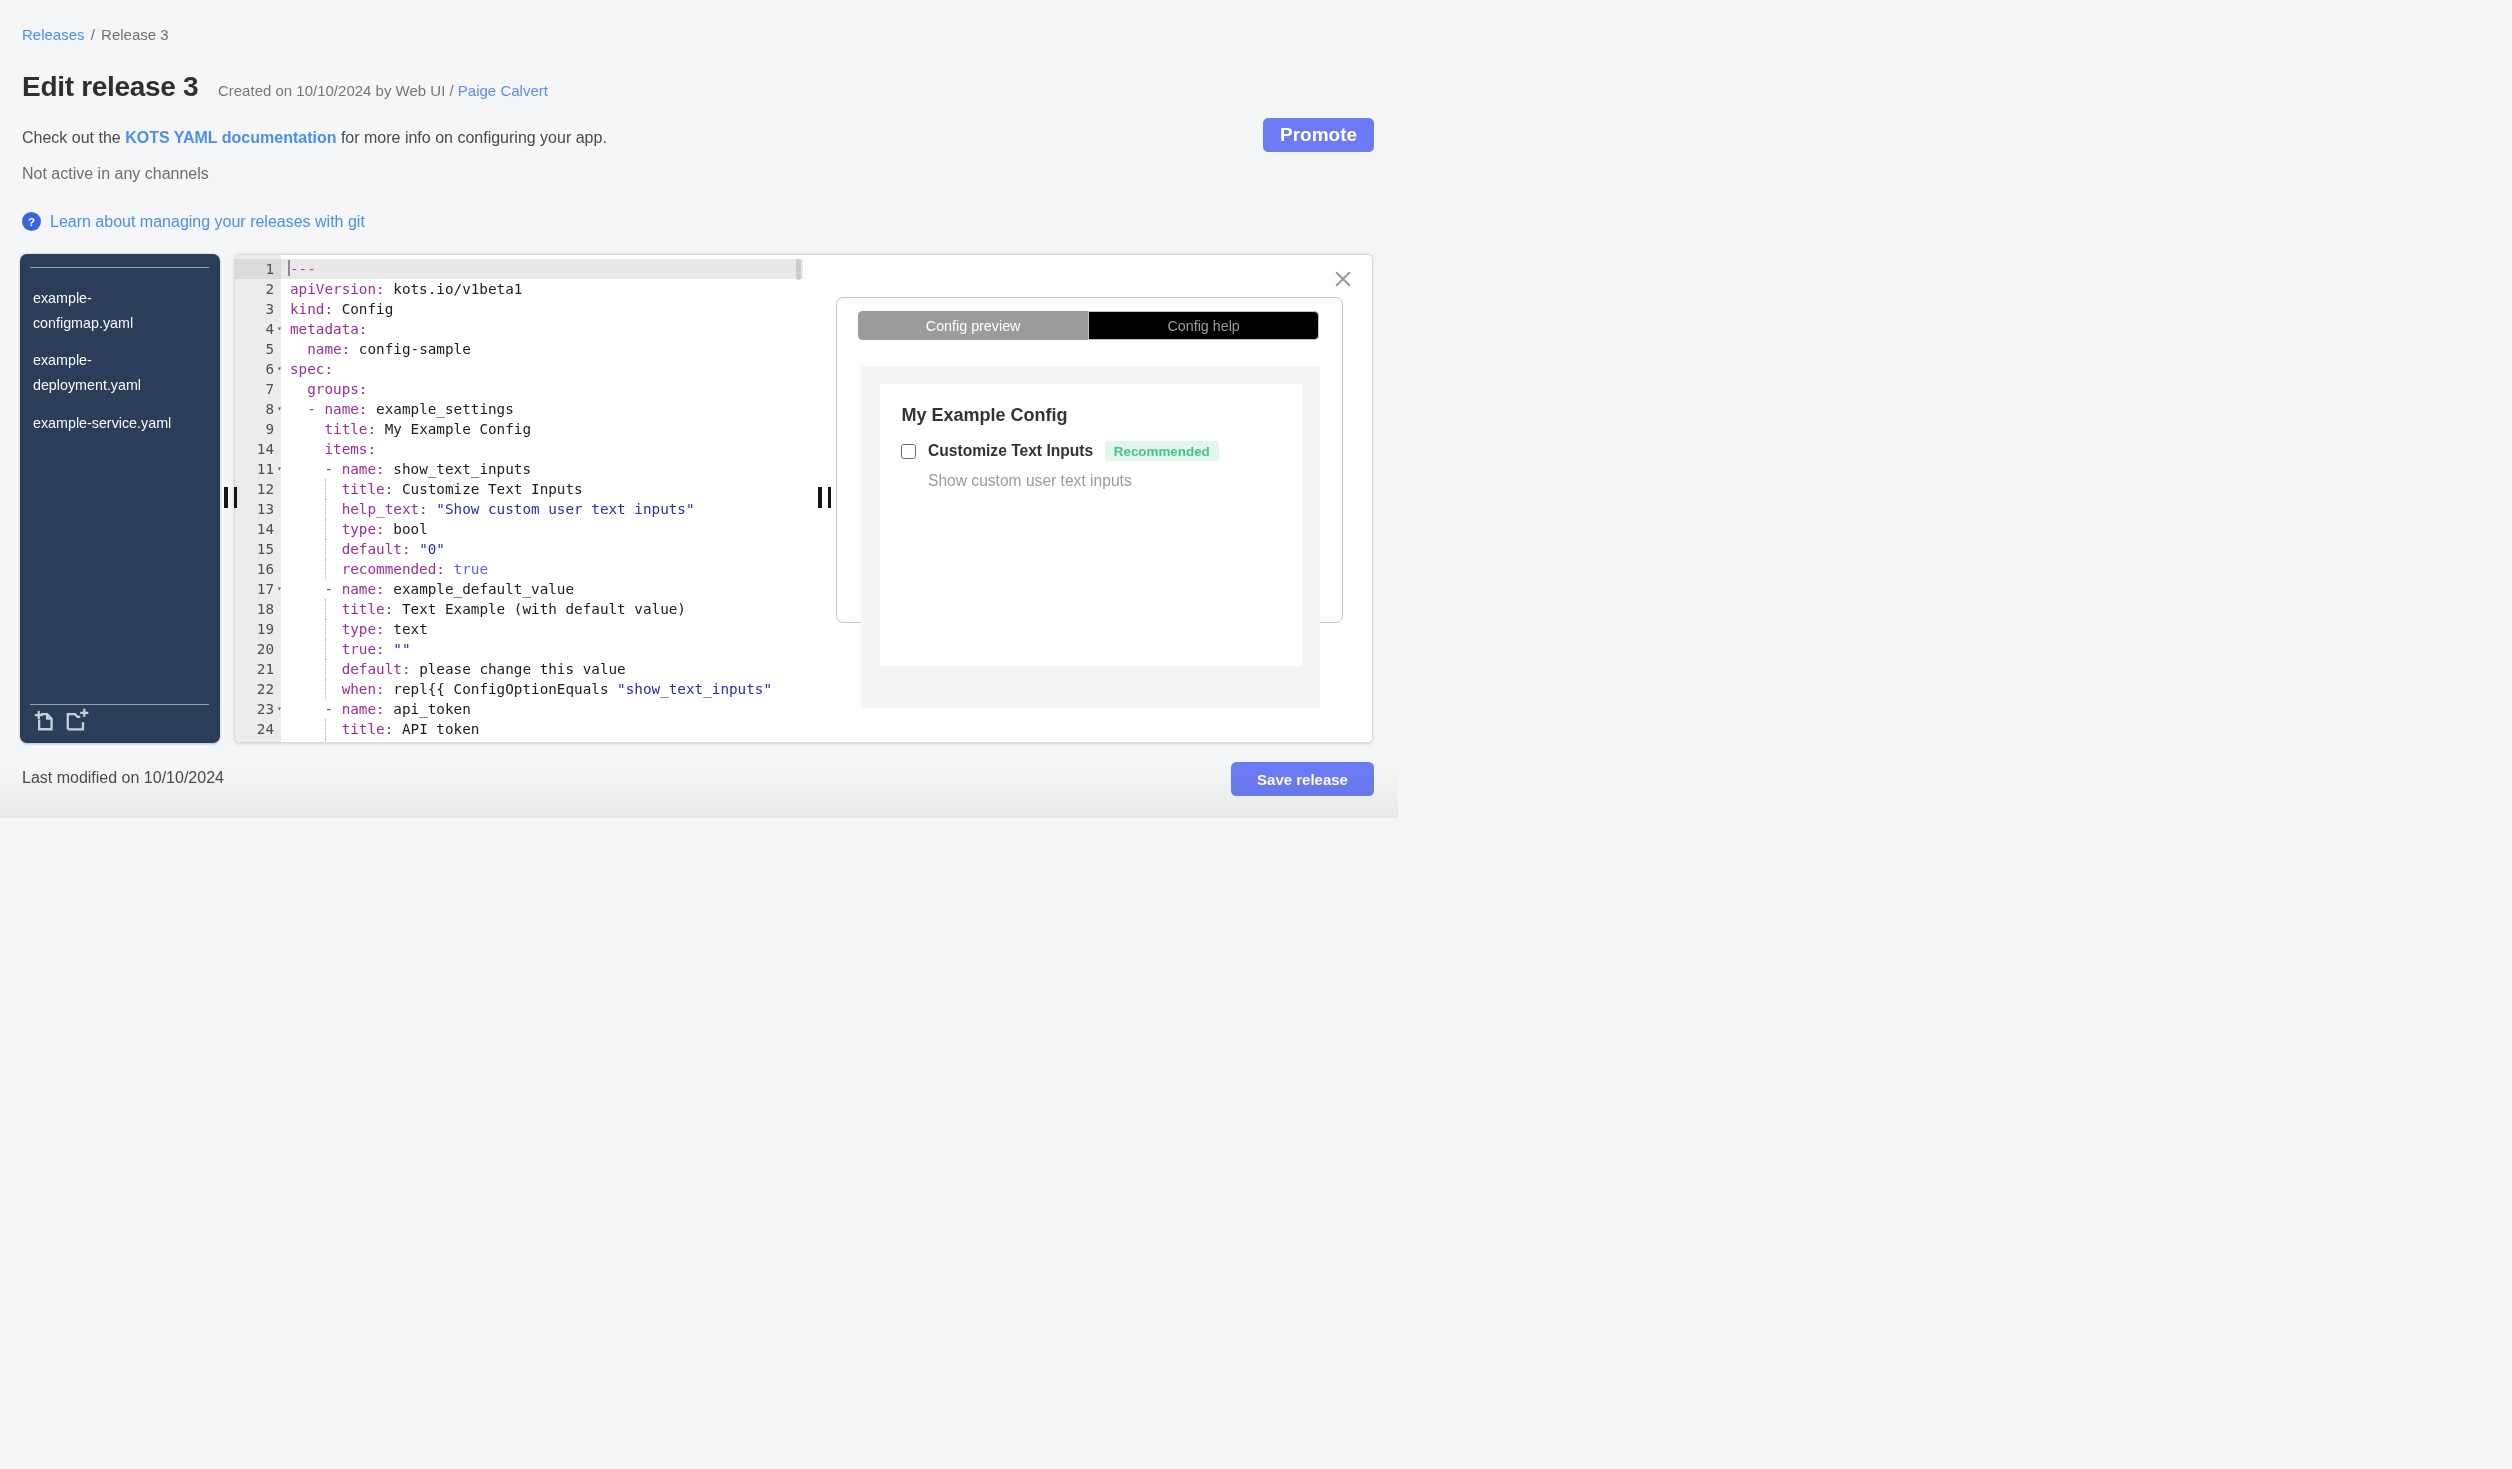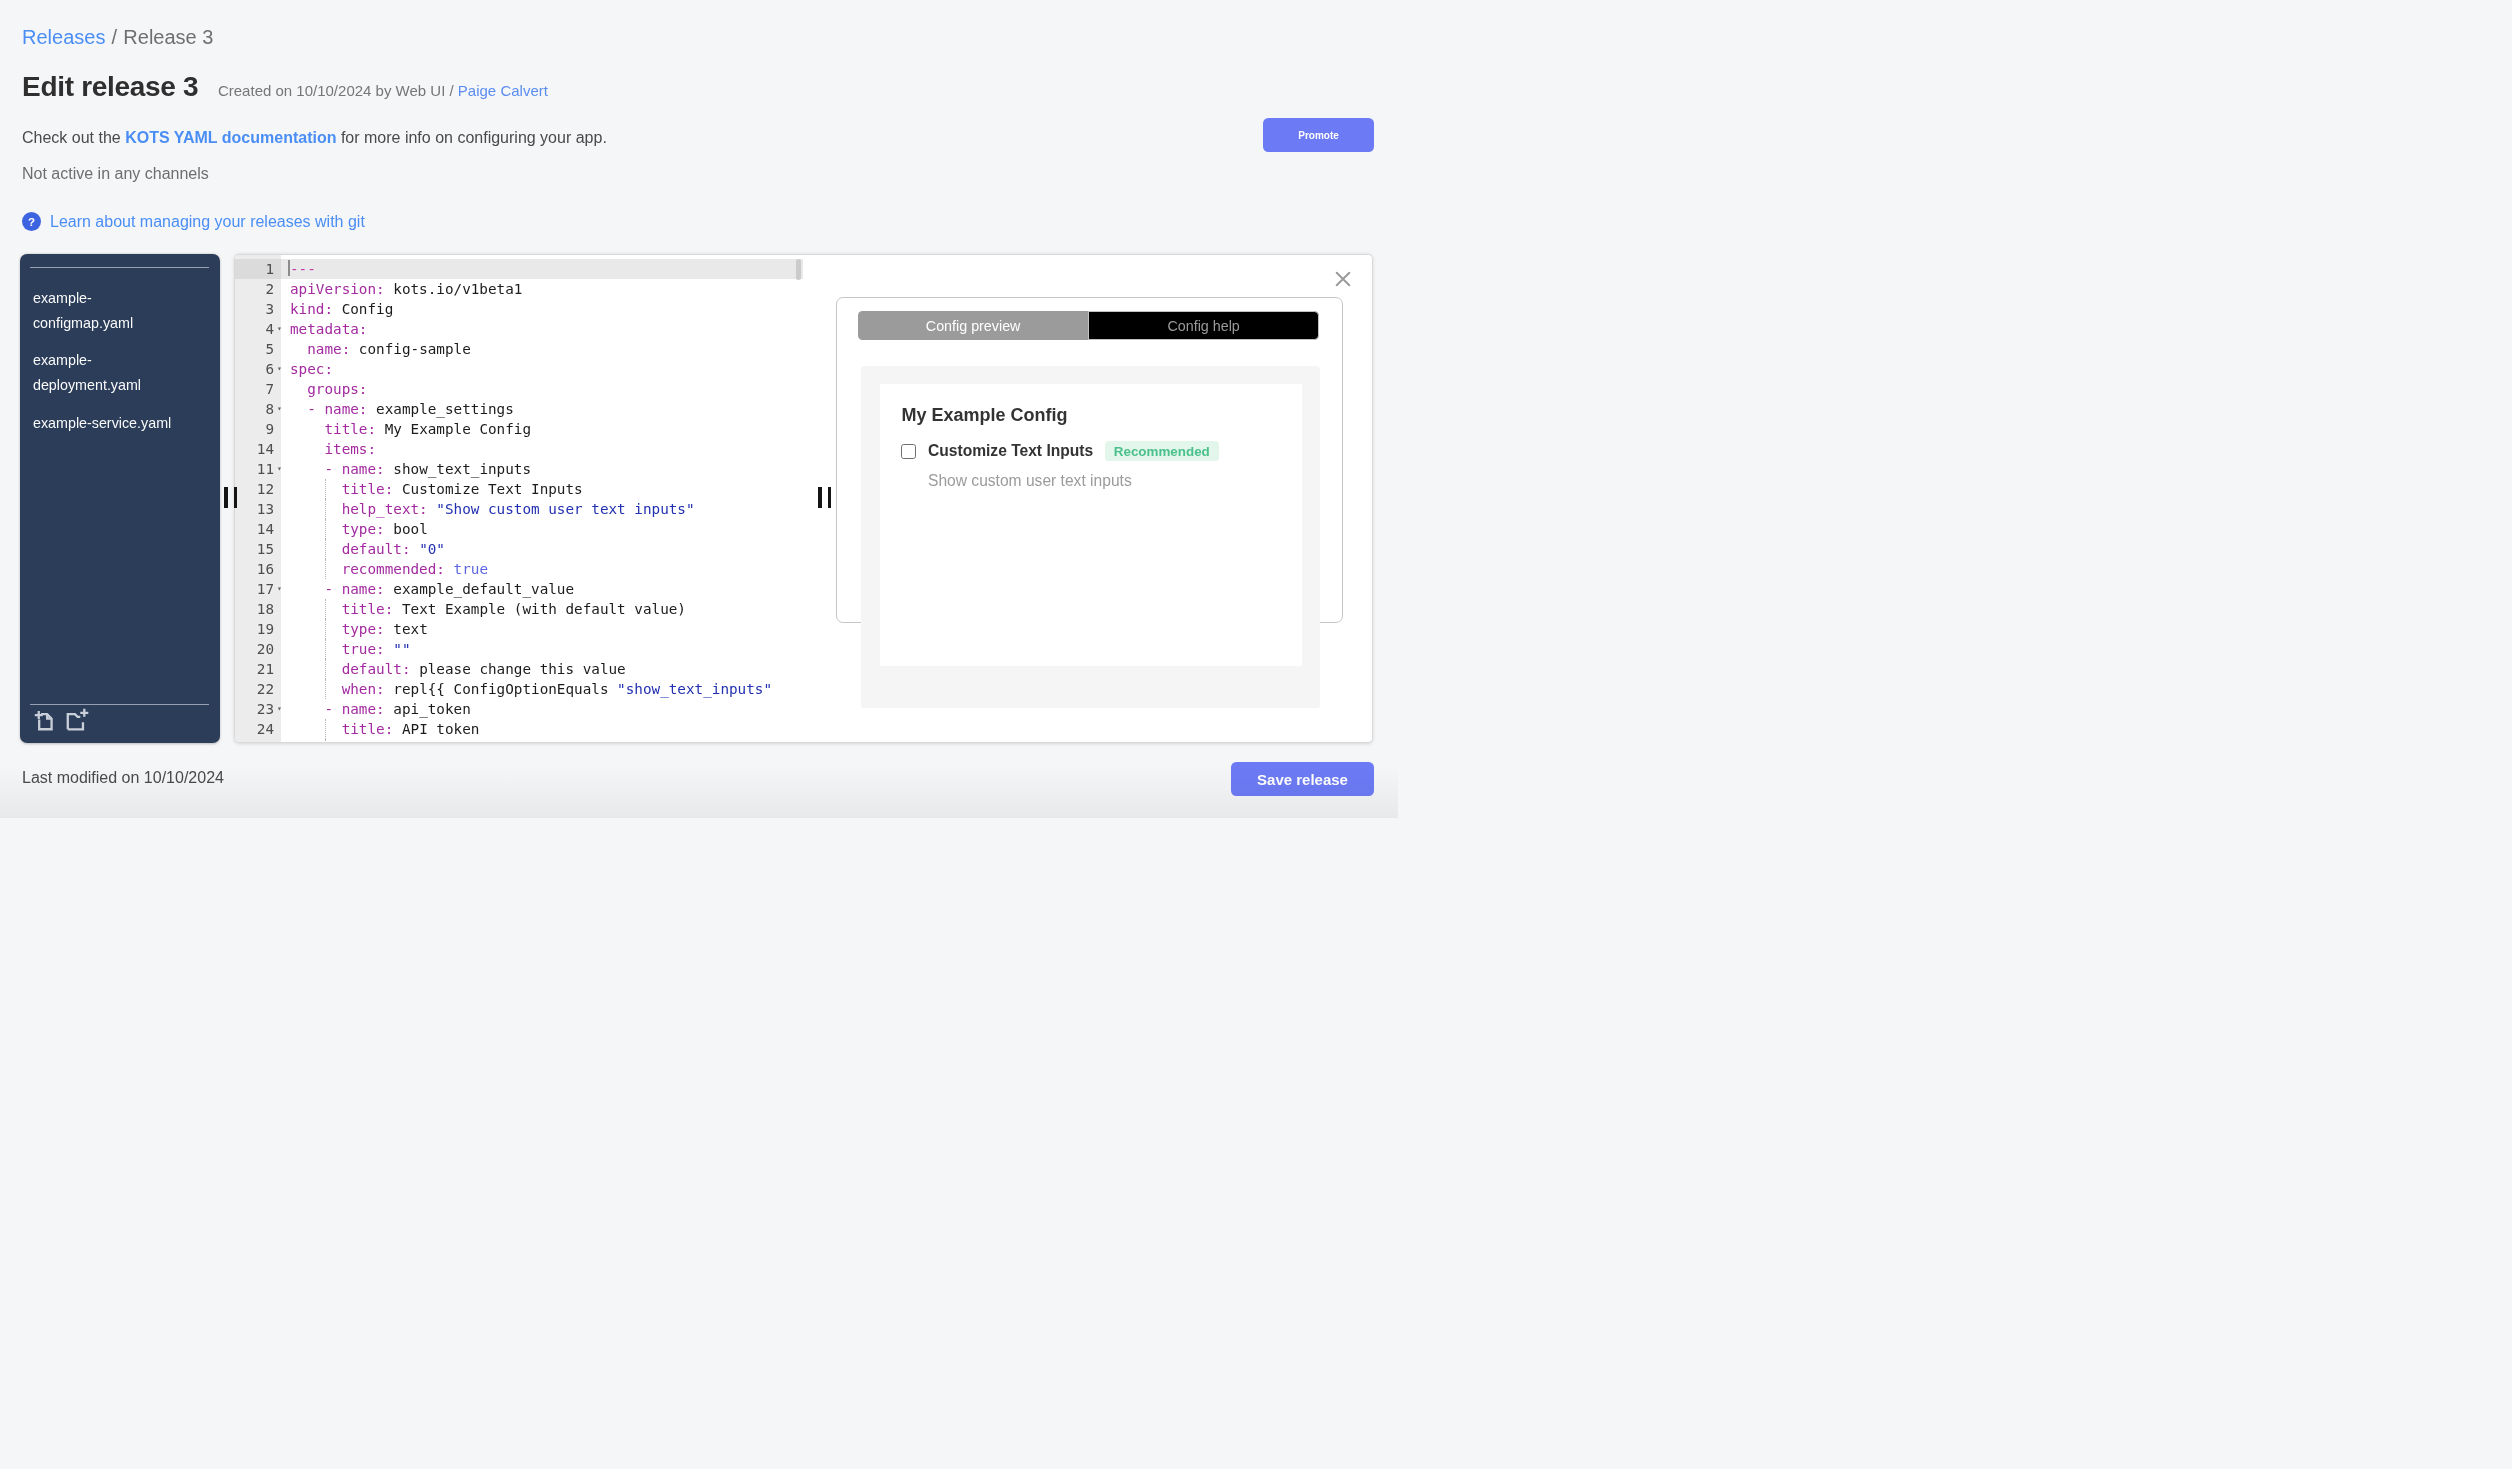--- a/index.html
+++ b/index.html
@@ -6,33 +6,33 @@
   html,body { width:1398px; height:818px; overflow:hidden; }
   body {
     position:relative;
     background:#f5f6f8;
     font-family:"Liberation Sans", sans-serif;
     color:#323232;
   }
   a { text-decoration:none; cursor:pointer; }
 
   
-  .breadcrumb { position:absolute; left:22px; top:26px; font-size:20px; }
+  .breadcrumb { position:absolute; left:22px; top:26px; font-size:15px; }
   .breadcrumb .crumb-link { color:#4a8ef5; }
   .breadcrumb .sep { color:#6f6f6f; margin:0 6.2px; }
   .breadcrumb .current { color:#6f6f6f; }
 
   .header-row { position:absolute; left:22px; top:71px; display:flex; align-items:baseline; }
   .page-title { font-size:28px; font-weight:700; color:#2f2f2f; letter-spacing:-0.3px; }
   .created { margin-left:19.6px; font-size:15px; color:#767676; }
   .created a { color:#5b8def; }
 
   .promote-button {
     position:absolute; top:118px; right:24px; width:111px; height:34px;
-    background:#6c7bf5; color:#fff; font-size:10px; font-weight:700;
+    background:#6c7bf5; color:#fff; font-size:19px; font-weight:700;
     border:none; border-radius:5.3px; display:flex; align-items:center; justify-content:center;
     cursor:pointer; font-family:inherit;
   }
 
   .intro-line { position:absolute; left:22px; top:129px; font-size:16px; color:#4a4a4a; }
   .intro-line a { color:#4a8ef5; font-weight:700;text-align:right; }
   .channel-status { position:absolute; left:22px; top:165px; font-size:16px; color:#6e6e6e; }
 
   .git-row { position:absolute; left:22px; top:212px; display:flex; align-items:center; gap:9px; }
   .help-badge {

